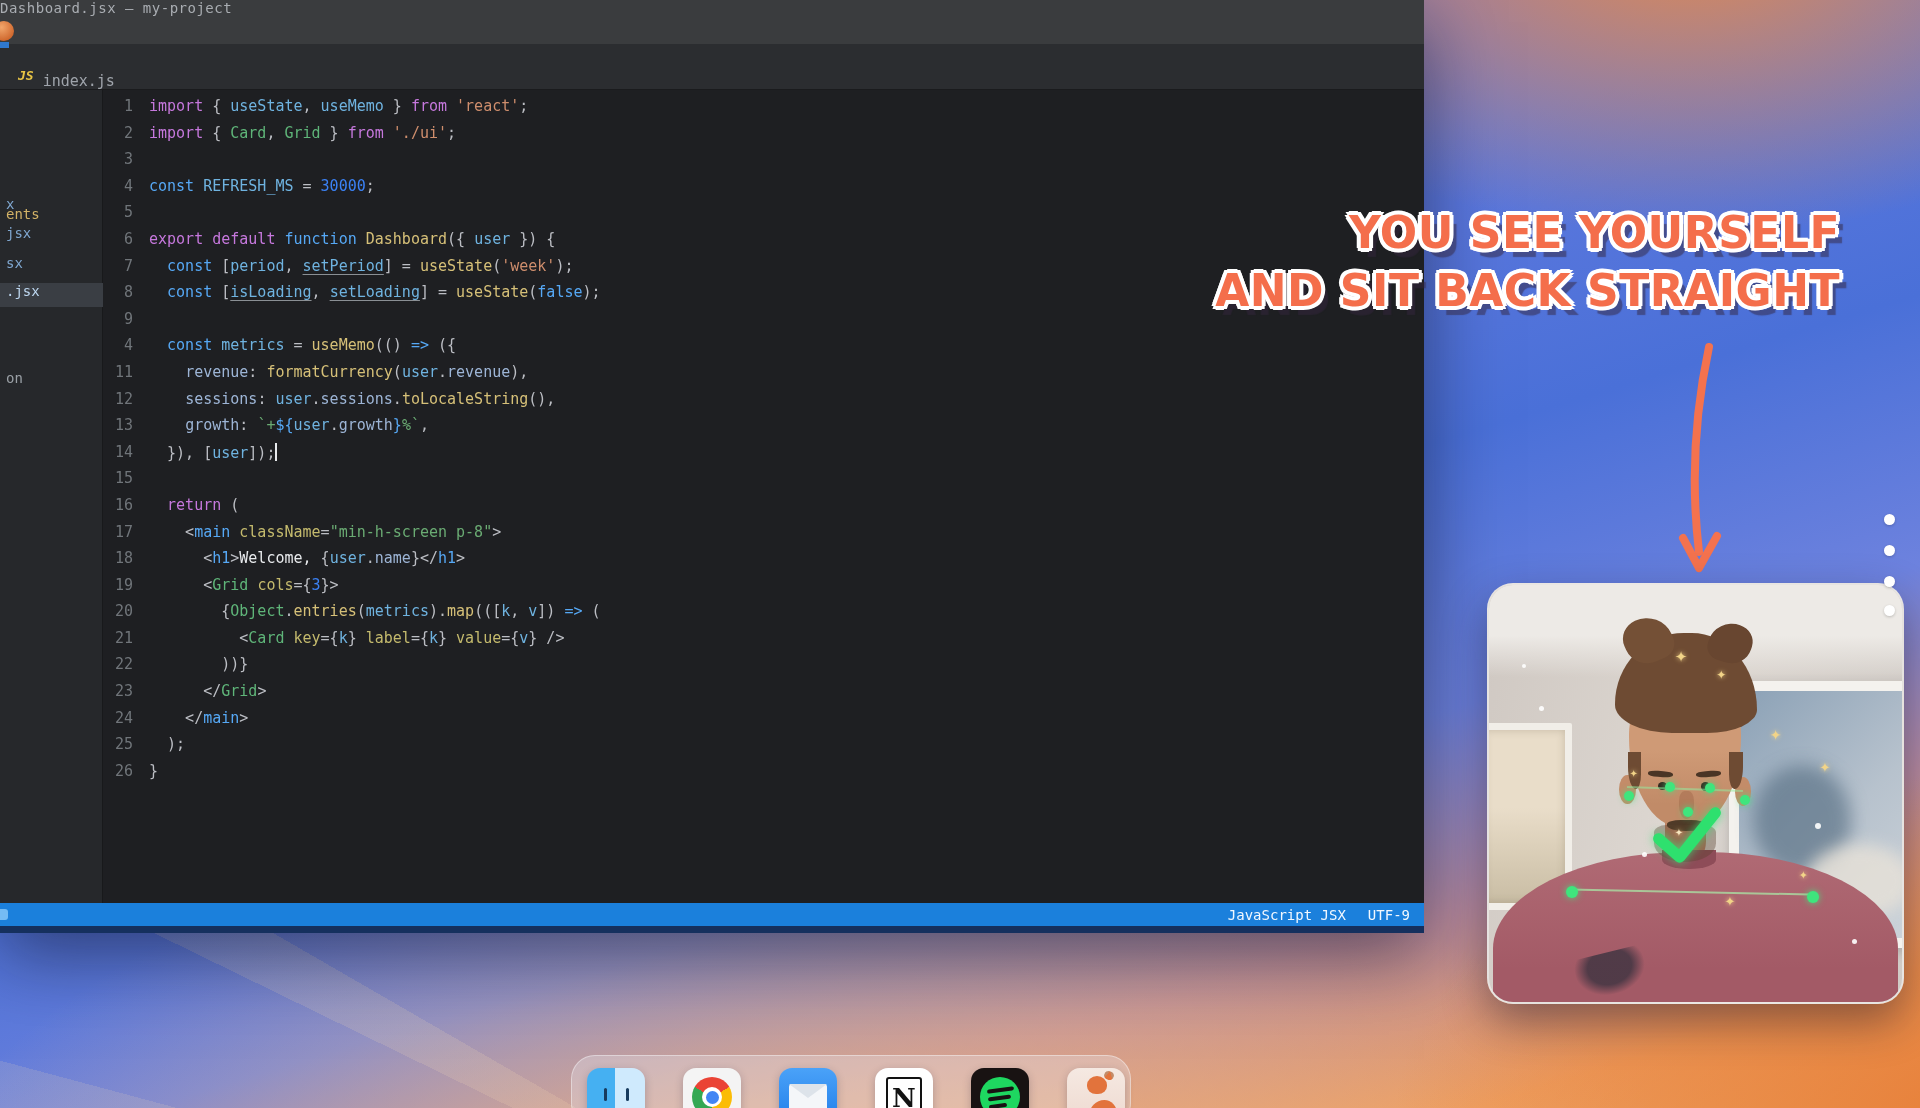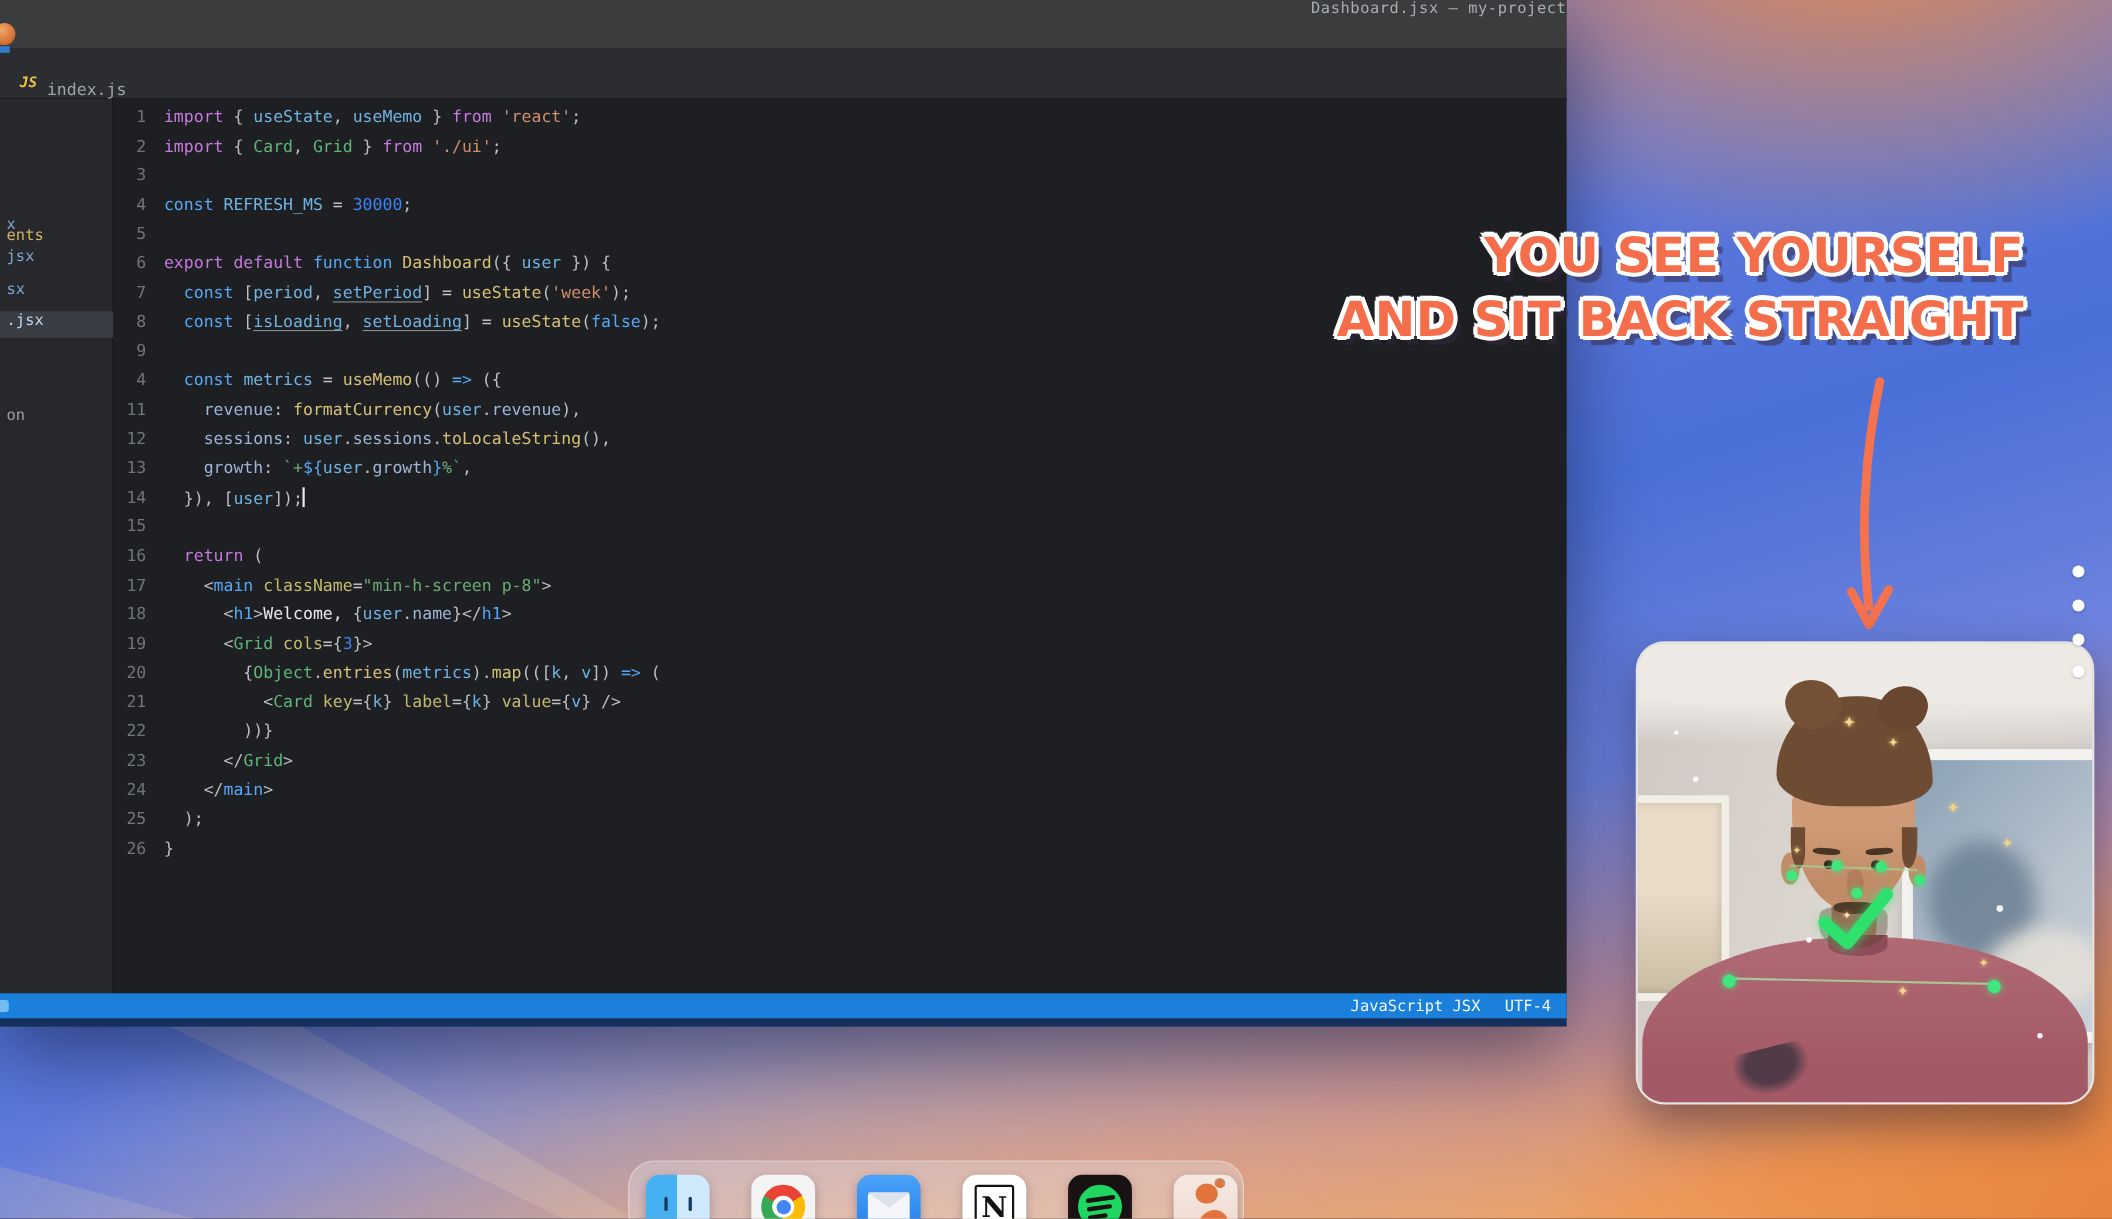--- a/index.html
+++ b/index.html
@@ -22,21 +22,21 @@
       transparent 24deg 34deg, rgba(255,226,180,.5) 34deg 38deg,
       transparent 38deg 49deg, rgba(255,226,180,.4) 49deg 53deg,
       transparent 53deg 64deg, rgba(255,226,180,.45) 64deg 68deg,
       transparent 68deg 360deg); }
 
   
   .window { position:absolute; left:0; top:0; width:1424px; height:933px;
             background:#1e1f22; box-shadow:0 22px 70px rgba(10,10,25,.5); }
   .titlebar { position:absolute; left:0; top:0; right:0; height:44px; background:#3a3c3e; }
   .titlebar-title { position:absolute; left:0; right:0; top:0; height:56px; line-height:44px;
-            text-align:right; color:#a9adb2; font:14px "DejaVu Sans Mono", monospace; letter-spacing:.5px; }
+            text-align:left; color:#a9adb2; font:14px "DejaVu Sans Mono", monospace; letter-spacing:.5px; }
   .app-dot { position:absolute; left:-6px; top:21px; width:20px; height:20px; border-radius:50%;
             background:radial-gradient(circle at 38% 32%, #f2a66b, #d0692f 72%, #b5521f); }
   .tabbar { position:absolute; left:0; top:44px; right:0; height:46px; background:#2b2d30;
             border-bottom:1px solid #1a1b1d; }
   .tab-accent { position:absolute; left:0; top:-2px; width:9px; height:6px; background:#2f79cf; }
   .tab { position:absolute; left:18px; top:0; height:62px; display:flex; align-items:center; gap:9px; }
   .tab-badge { color:#e8c545; font:bold 13px "DejaVu Sans Mono", monospace; font-style:italic; }
   .tab-label { color:#9fa4ab; font:15px "DejaVu Sans Mono", monospace;margin-top:12px; }
 
   .sidebar { position:absolute; left:0; top:90px; width:103px; bottom:30px;
@@ -331,21 +331,21 @@
           <div class="code-line">
             <span class="gutter">26</span>
             <span class="code"><span class="c-tx">}</span></span>
           </div>
         </div>
     </div>
 
     <div class="statusbar">
       <span class="status-glyph"></span>
       <span>JavaScript JSX</span>
-      <span>UTF-4</span>
+      <span>UTF-9</span>
     </div>
     <div class="window-bottom-strip"></div>
   </div>
 
   <div class="headline">
     <div>YOU SEE YOURSELF</div>
     <div>AND SIT BACK STRAIGHT</div>
   </div>
 
   <svg class="hand-arrow" viewBox="0 0 52 234">

